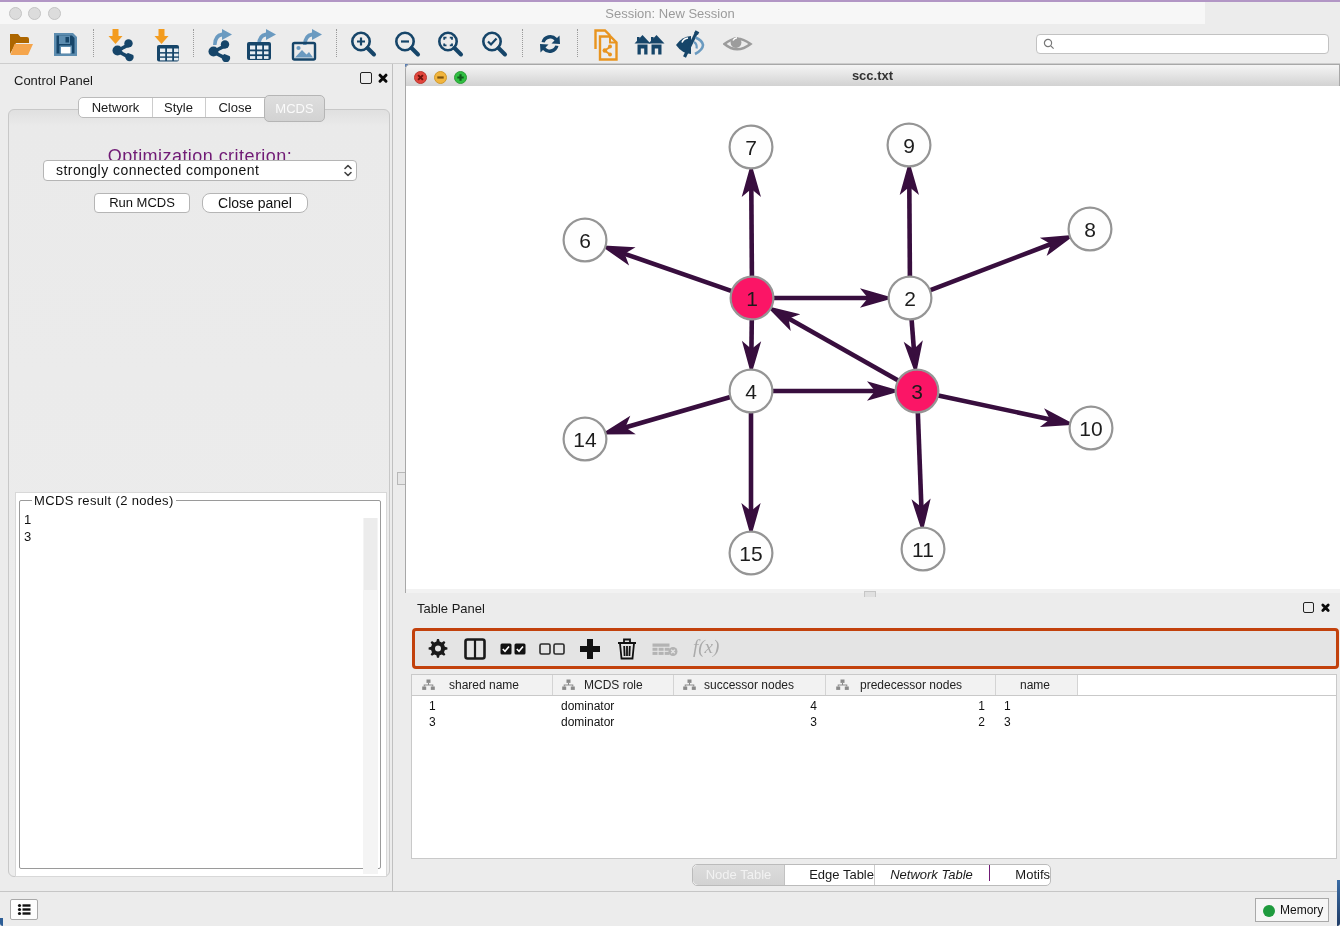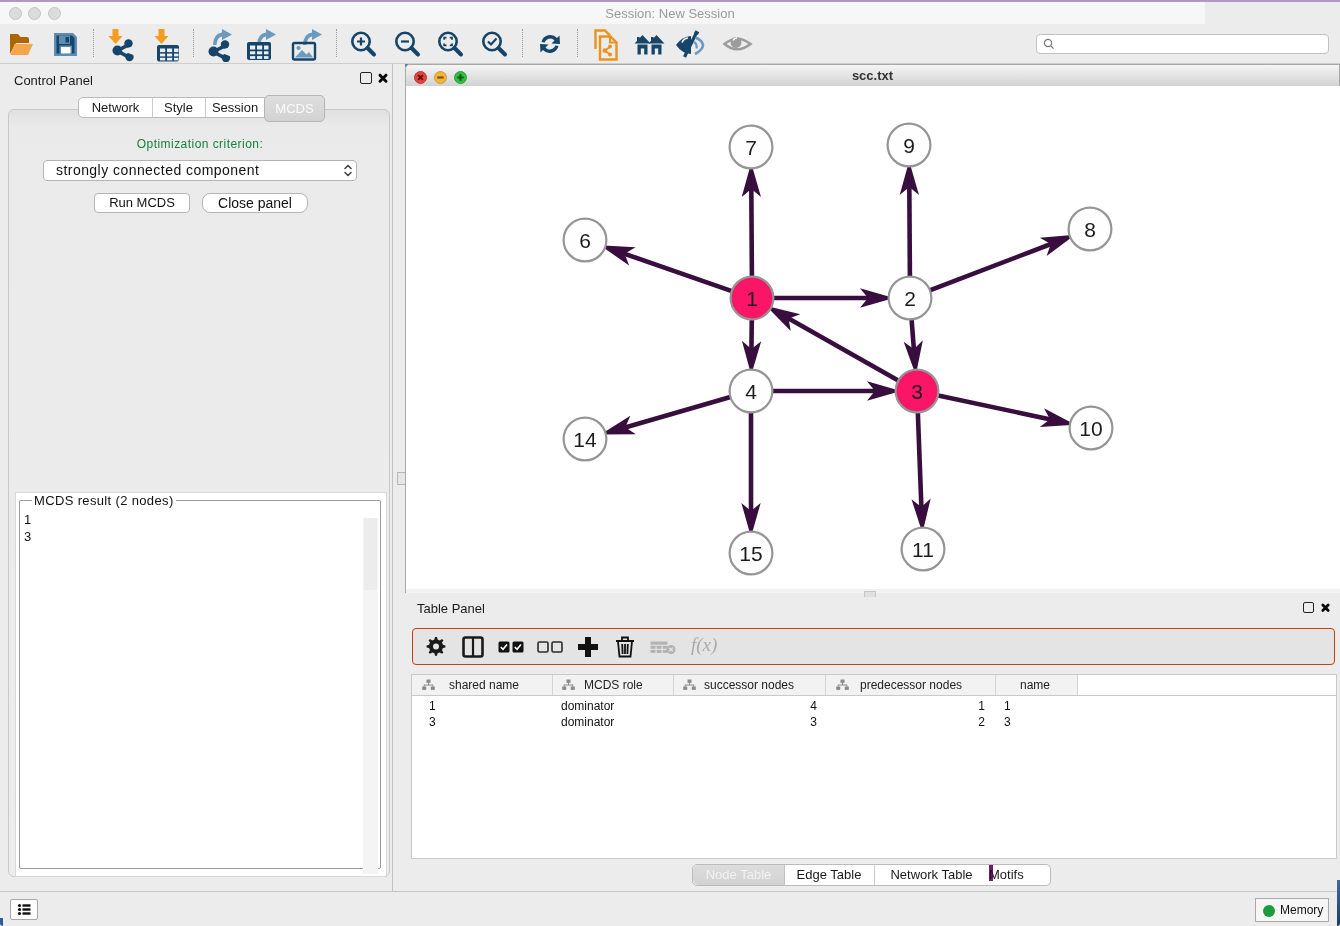--- a/index.html
+++ b/index.html
@@ -190,24 +190,24 @@
   <div class="abs" style="left:360px;top:8px;width:10px;height:10px;border:1.5px solid #222;border-radius:2px;"></div>
   <svg class="abs" style="left:377px;top:8px" width="12" height="12" viewBox="0 0 12 12">
       <path d="M3 3.2 L9 9.2 M9 3.2 L3 9.2" stroke="#0a0a0a" stroke-width="3" stroke-linecap="round"></path>
     </svg>
 
   <div class="abs" style="left:8px;top:45px;width:380px;height:766px;border:1px solid #c8c8c8;border-radius:6px;background:linear-gradient(#e0e0e0,#eaeaea 16px,#ededed);"></div>
 
   <div class="abs" style="left:78px;top:33px;width:244px;height:19px;background:#fff;border:1px solid #bbb;border-radius:5px;font-size:13px;color:#1a1a1a;">
     <div class="abs" style="left:0;top:0;width:73px;height:19px;line-height:19px;text-align:center;border-right:1px solid #ccc;">Network</div>
     <div class="abs" style="left:73px;top:0;width:53px;height:19px;line-height:19px;text-align:center;border-right:1px solid #ccc;">Style</div>
-    <div class="abs" style="left:126px;top:0;width:60px;height:19px;line-height:19px;text-align:center;">Session</div>
+    <div class="abs" style="left:126px;top:0;width:60px;height:19px;line-height:19px;text-align:center;">Close</div>
     <div class="abs" style="left:185px;top:-3px;width:59px;height:25px;line-height:25px;text-align:center;background:linear-gradient(#dedede,#d2d2d2);border:1px solid #b5b5b5;border-radius:5px;color:#fafafa;">MCDS</div>
   </div>
-  <div class="abs" style="left:9px;top:73px;width:382px;text-align:center;font-size:12px;letter-spacing:0.45px;color:#15803d;">Optimization criterion:</div>
+  <div class="abs" style="left:9px;top:82px;width:382px;text-align:center;font-size:18px;letter-spacing:0.45px;color:#701a75;">Optimization criterion:</div>
 
   <div class="abs" style="left:43px;top:96px;width:312px;height:19px;background:#fff;border:1px solid #b5b5b5;border-radius:4px;">
     <div class="abs" style="left:12px;top:1px;font-size:14px;letter-spacing:0.45px;color:#111;line-height:17px;">strongly connected component</div>
     <svg class="abs" style="left:299px;top:3px" width="10" height="13" viewBox="0 0 10 13">
         <path d="M2 4.5 L5 1.5 L8 4.5" fill="none" stroke="#444" stroke-width="1.6" stroke-linecap="round" stroke-linejoin="round"></path>
         <path d="M2 8.5 L5 11.5 L8 8.5" fill="none" stroke="#444" stroke-width="1.6" stroke-linecap="round" stroke-linejoin="round"></path>
       </svg>
   </div>
 
   <div class="abs" style="left:94px;top:129px;width:94px;height:18px;background:#fff;border:1px solid #b5b5b5;border-radius:4px;text-align:center;font-size:13px;line-height:18px;color:#111;">Run MCDS</div>
@@ -311,21 +311,21 @@
 
 <div class="abs" style="left:864px;top:591px;width:10px;height:6px;background:#e0e0e0;border:1px solid #c6c6c6;"></div>
 
 <div class="abs" style="left:405px;top:597px;width:935px;height:294px;background:#ececec;">
   <div class="abs" style="left:12px;top:4px;font-size:13px;color:#1a1a1a;">Table Panel</div>
   <div class="abs" style="left:898px;top:5px;width:9px;height:9px;border:1.5px solid #222;border-radius:2px;"></div>
   <svg class="abs" style="left:915px;top:5px" width="11" height="11" viewBox="0 0 11 11">
       <path d="M2.8 3 L8.2 8.4 M8.2 3 L2.8 8.4" stroke="#0a0a0a" stroke-width="2.8" stroke-linecap="round"></path>
     </svg>
 
-  <div class="abs" style="left:7px;top:31px;width:921px;height:35px;background:#e4e4e4;border:1px solid #c2410c;border-radius:4px;">
+  <div class="abs" style="left:7px;top:31px;width:921px;height:35px;background:#e4e4e4;border:3px solid #c2410c;border-radius:4px;">
 
     <svg class="ic" style="left:13px;top:8px" width="20" height="20" viewBox="0 0 20 20">
       <path fill="#1a1a1a" d="M10 0 L12 0 L12.6 2.5 L14.8 3.4 L17 2 L18.4 3.4 L17 5.6 L17.9 7.8 L20.4 8.4 L20.4 10.4 L17.9 11 L17 13.2 L18.4 15.4 L17 16.8 L14.8 15.4 L12.6 16.3 L12 18.8 L10 18.8 L9.4 16.3 L7.2 15.4 L5 16.8 L3.6 15.4 L5 13.2 L4.1 11 L1.6 10.4 L1.6 8.4 L4.1 7.8 L5 5.6 L3.6 3.4 L5 2 L7.2 3.4 L9.4 2.5 Z" transform="translate(-1 0)"></path>
       <circle cx="10" cy="9.4" r="3" fill="#e4e4e4"></circle>
     </svg>
 
     <svg class="ic" style="left:49px;top:7px" width="22" height="22" viewBox="0 0 22 22">
       <rect x="1.5" y="1.5" width="19" height="19" rx="2" fill="none" stroke="#1a1a1a" stroke-width="2.6"></rect>
       <line x1="11" y1="1.5" x2="11" y2="20.5" stroke="#1a1a1a" stroke-width="2.2"></line>
     </svg>
@@ -429,23 +429,23 @@
       <div class="abs" style="left:17px;top:19px;">3</div>
       <div class="abs" style="left:149px;top:19px;">dominator</div>
       <div class="abs" style="left:340px;top:19px;width:65px;text-align:right;">3</div>
       <div class="abs" style="left:510px;top:19px;width:63px;text-align:right;">2</div>
       <div class="abs" style="left:592px;top:19px;">3</div>
     </div>
   </div>
 
   <div class="abs" style="left:287px;top:267px;width:357px;height:20px;background:#fff;border:1px solid #bbb;border-radius:5px;font-size:13px;color:#1a1a1a;">
     <div class="abs" style="left:0;top:0;width:91px;height:20px;line-height:20px;text-align:center;background:linear-gradient(#dcdcdc,#d2d2d2);border-radius:5px 0 0 5px;color:#f2f2f2;border-right:1px solid #c2c2c2;">Node Table</div>
-    <div class="abs" style="left:91px;top:0;width:90px;height:20px;line-height:20px;text-align:center;border-right:1px solid #ccc;">Edge Table</div>
-    <div class="abs" style="left:181px;top:0;width:115px;height:16px;line-height:20px;text-align:center;border-right:4px solid #701a75;">Network Table</div>
-    <div class="abs" style="left:296px;top:0;width:61px;height:20px;line-height:20px;text-align:left;">Motifs</div>
+    <div class="abs" style="left:91px;top:0;width:90px;height:20px;line-height:20px;text-align:right;border-right:1px solid #ccc;">Edge Table</div>
+    <div class="abs" style="left:181px;top:0;width:115px;height:16px;line-height:20px;text-align:center;border-right:1px solid #701a75;font-style:italic;">Network Table</div>
+    <div class="abs" style="left:296px;top:0;width:61px;height:20px;line-height:20px;text-align:right;">Motifs</div>
   </div>
 </div>
 
 <div class="abs" style="left:0;top:891px;width:1340px;height:35px;background:#ececec;border-top:1px solid #c6c6c6;">
   <div class="abs" style="left:10px;top:7px;width:26px;height:19px;background:#fdfdfd;border:1px solid #a9a9a9;border-radius:2px;">
     <svg width="26" height="19" viewBox="0 0 26 19">
         <g fill="#111">
           <circle cx="8.5" cy="5.5" r="1.6"></circle>
           <circle cx="8.5" cy="9.5" r="1.6"></circle>
           <circle cx="8.5" cy="13.5" r="1.6"></circle>

